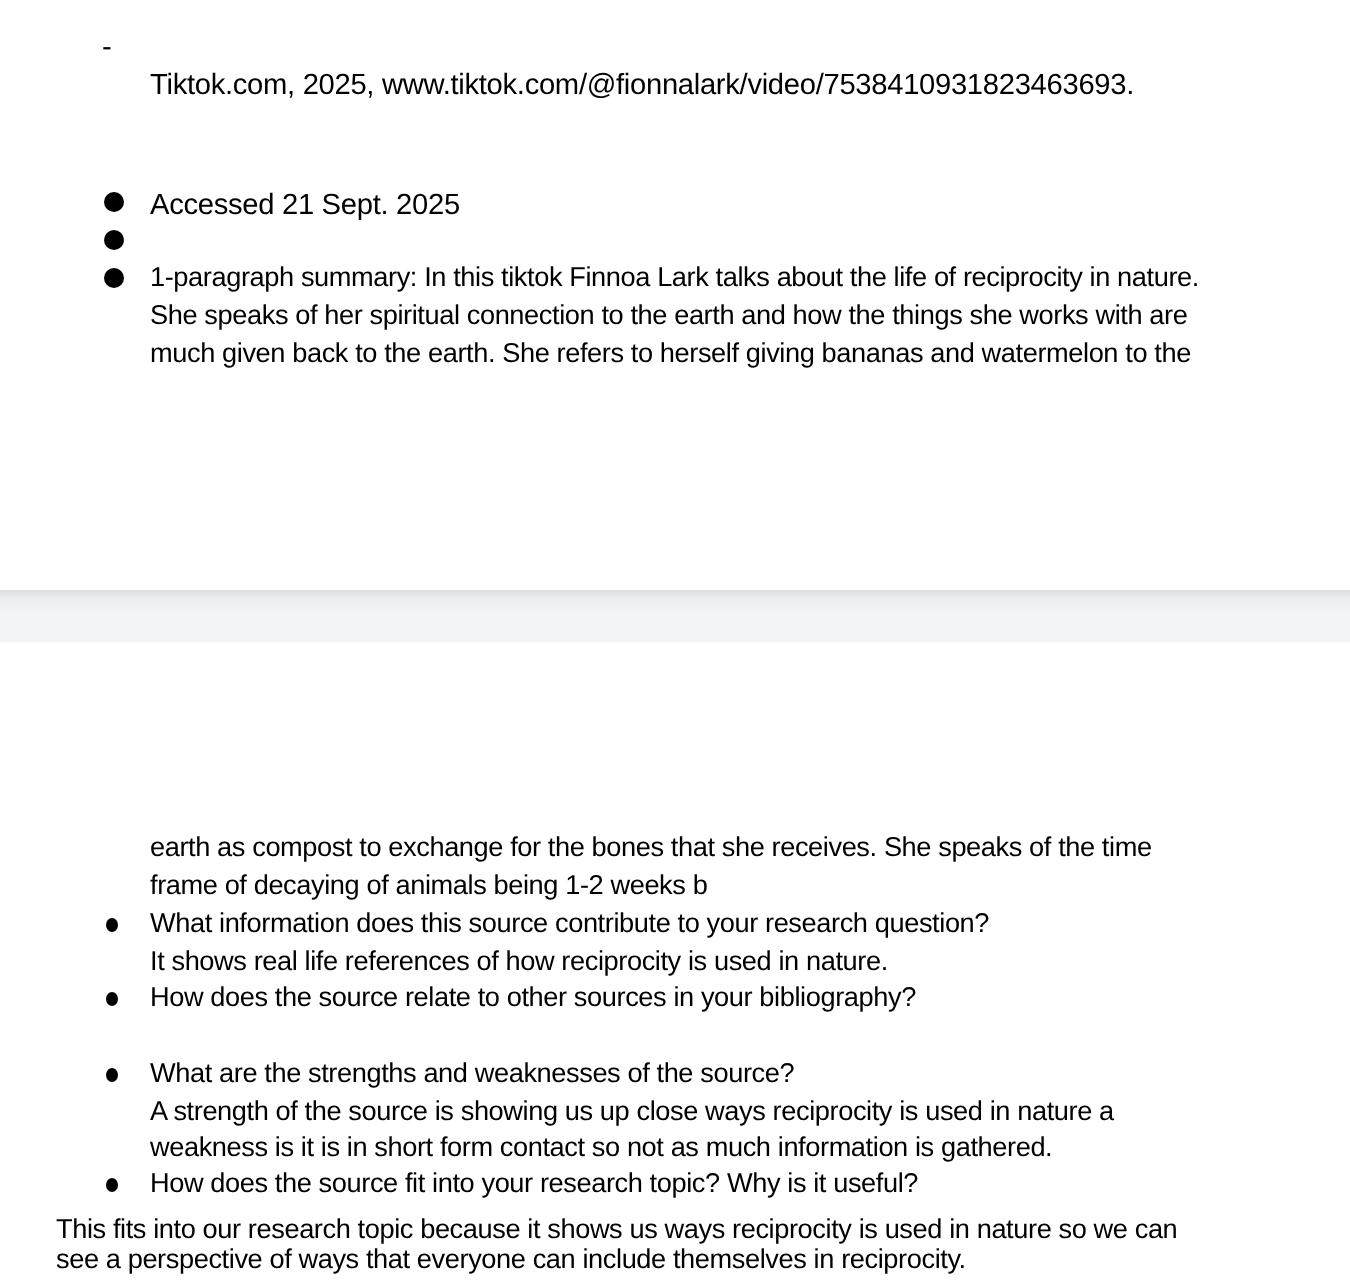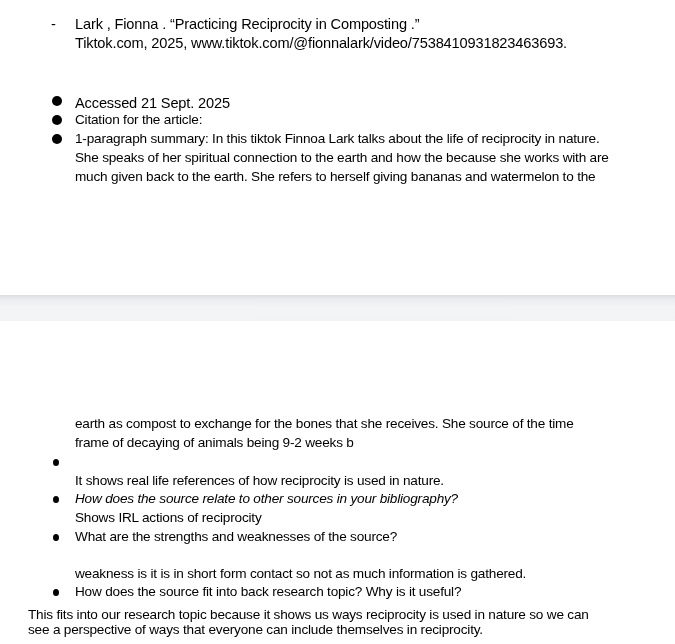--- a/index.html
+++ b/index.html
@@ -70,51 +70,50 @@
       height: 7px;
       border-radius: 50%;
       background: #000;
     }
   </style>
 </head>
 <body>
 
 <div class="page page1">
   <span class="dash" style="left:51px; top:15px;">-</span>
-  <div class="line arial" style="left:75px; top:15px;">Lark , Fionna . “Practicing Reciprocity in Composting .”</div>
   <div class="line arial" style="left:75px; top:34px;">Tiktok.com, 2025, www.tiktok.com/@fionnalark/video/7538410931823463693.</div>
   <div class="line arial" style="left:75px; top:53px;margin-top:41px;">Accessed 21 Sept. 2025</div>
 
 
   <span class="bullet-lg" style="left:52px; top:96px;"></span>
 
   <span class="bullet-lg" style="left:52px; top:115px;"></span>
-  <div class="line aptos" style="left:75px; top:110px;">Citation for the article:</div>
 
   <span class="bullet-lg" style="left:52px; top:134px;"></span>
   <div class="line aptos" style="left:75px; top:129px;">1-paragraph summary: In this tiktok Finnoa Lark talks about the life of reciprocity in nature.</div>
-  <div class="line aptos" style="left:75px; top:148px;">She speaks of her spiritual connection to the earth and how the because she works with are</div>
+  <div class="line aptos" style="left:75px; top:148px;">She speaks of her spiritual connection to the earth and how the things she works with are</div>
   <div class="line aptos" style="left:75px; top:167px;">much given back to the earth. She refers to herself giving bananas and watermelon to the</div>
 </div>
 
 <div class="page-gap"></div>
 
 <div class="page page2">
-  <div class="line aptos" style="left:75px; top:93px;">earth as compost to exchange for the bones that she receives. She source of the time</div>
-  <div class="line aptos" style="left:75px; top:112px;">frame of decaying of animals being 9-2 weeks b</div>
+  <div class="line aptos" style="left:75px; top:93px;">earth as compost to exchange for the bones that she receives. She speaks of the time</div>
+  <div class="line aptos" style="left:75px; top:112px;">frame of decaying of animals being 1-2 weeks b</div>
 
   <span class="bullet-sm" style="left:53px; top:138px;"></span>
+  <div class="line aptos" style="left:75px; top:131px;">What information does this source contribute to your research question?</div>
   <div class="line aptos" style="left:75px; top:150px;">It shows real life references of how reciprocity is used in nature.</div>
 
   <span class="bullet-sm" style="left:53px; top:175px;"></span>
-  <div class="line aptos" style="left:75px; top:168px;font-style:italic;">How does the source relate to other sources in your bibliography?</div>
-  <div class="line aptos" style="left:75px; top:187px;">Shows IRL actions of reciprocity</div>
+  <div class="line aptos" style="left:75px; top:168px;">How does the source relate to other sources in your bibliography?</div>
 
   <span class="bullet-sm" style="left:53px; top:213px;"></span>
   <div class="line aptos" style="left:75px; top:206px;">What are the strengths and weaknesses of the source?</div>
+  <div class="line aptos" style="left:75px; top:225px;">A strength of the source is showing us up close ways reciprocity is used in nature a</div>
   <div class="line aptos" style="left:75px; top:243px;text-align:right;">weakness is it is in short form contact so not as much information is gathered.</div>
 
   <span class="bullet-sm" style="left:53px; top:268px;"></span>
-  <div class="line aptos" style="left:75px; top:261px;">How does the source fit into back research topic? Why is it useful?</div>
+  <div class="line aptos" style="left:75px; top:261px;">How does the source fit into your research topic? Why is it useful?</div>
 
   <div class="line aptos" style="left:28px; top:284px;">This fits into our research topic because it shows us ways reciprocity is used in nature so we can</div>
   <div class="line aptos" style="left:28px; top:299px;">see a perspective of ways that everyone can include themselves in reciprocity.</div>
 </div>
 
 </body></html>

